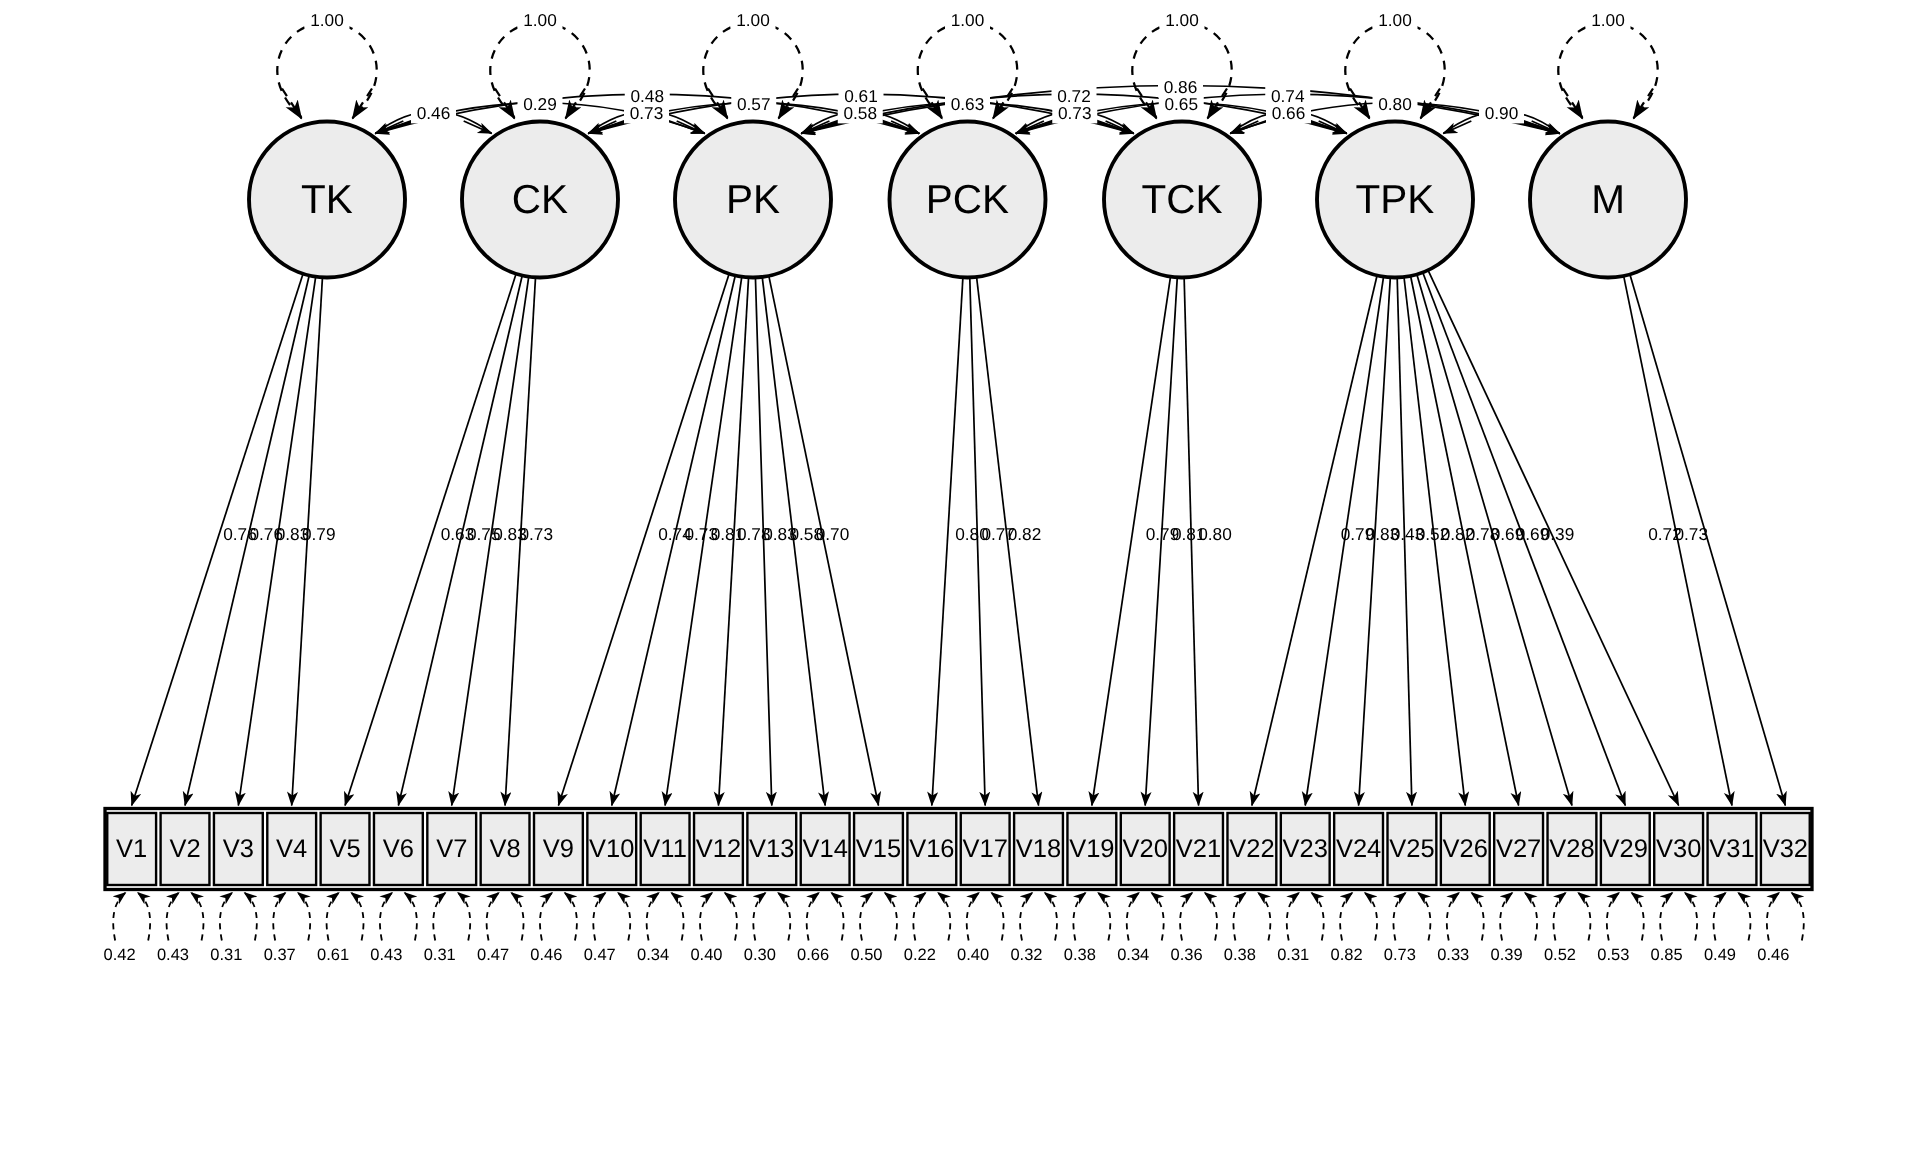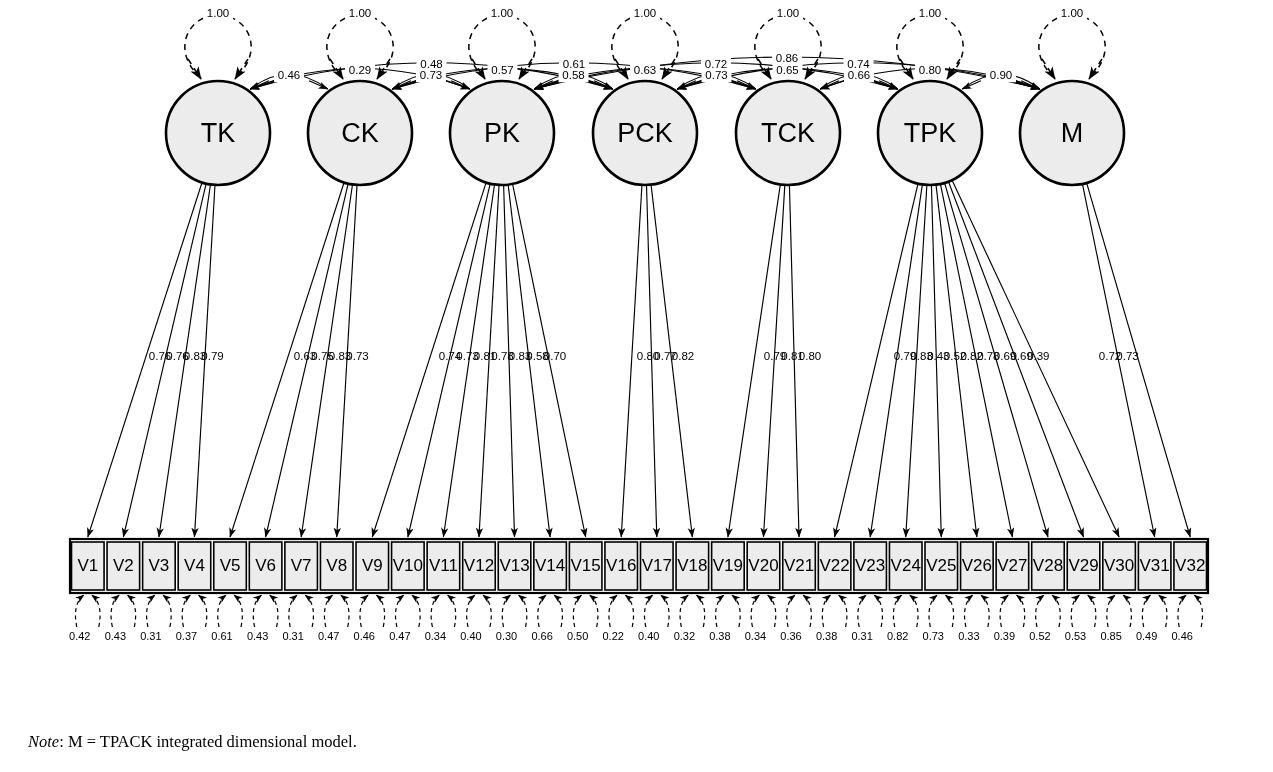--- a/index.html
+++ b/index.html
@@ -507,14 +507,13 @@
         <text x="930" y="70.5" class="num-label">0.80</text>
         <rect x="843.5" y="57.75" width="30" height="13" class="label-bg"></rect>
         <text x="858.5" y="64.75" class="num-label">0.74</text>
         <rect x="986" y="69.25" width="30" height="13" class="label-bg"></rect>
         <text x="1001" y="76.25" class="num-label">0.90</text>
         <rect x="772" y="52" width="30" height="13" class="label-bg"></rect>
         <text x="787" y="59" class="num-label">0.86</text>
       </g>
   </svg>
 
-  <div class="note-line"><span class="note-italic">Note</span><span>: M = TPACK integrated dimensional model.</span></div>
 </div>
 
 </body></html>

